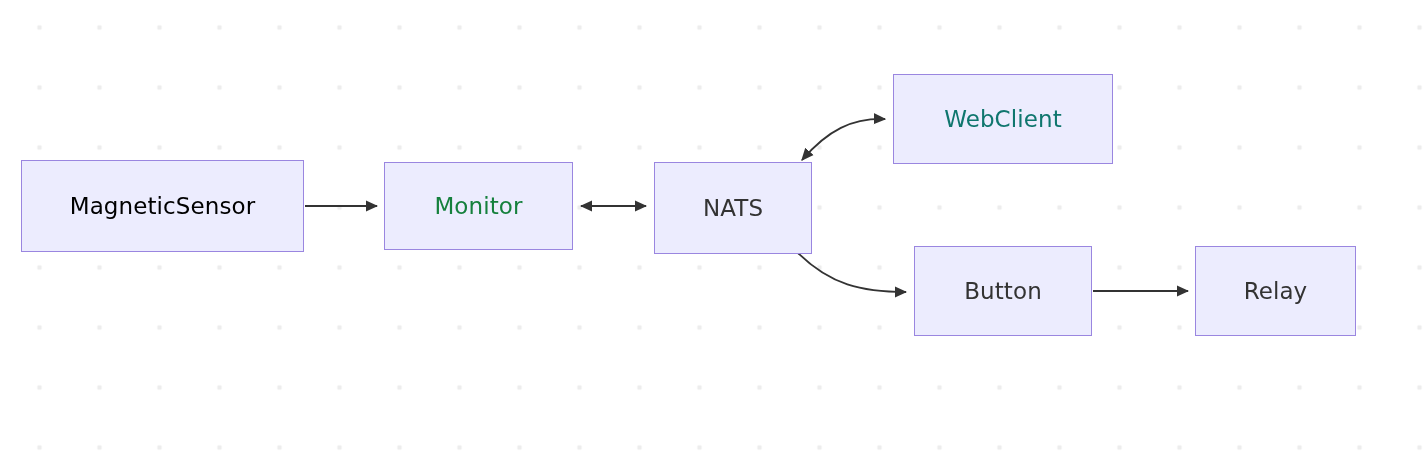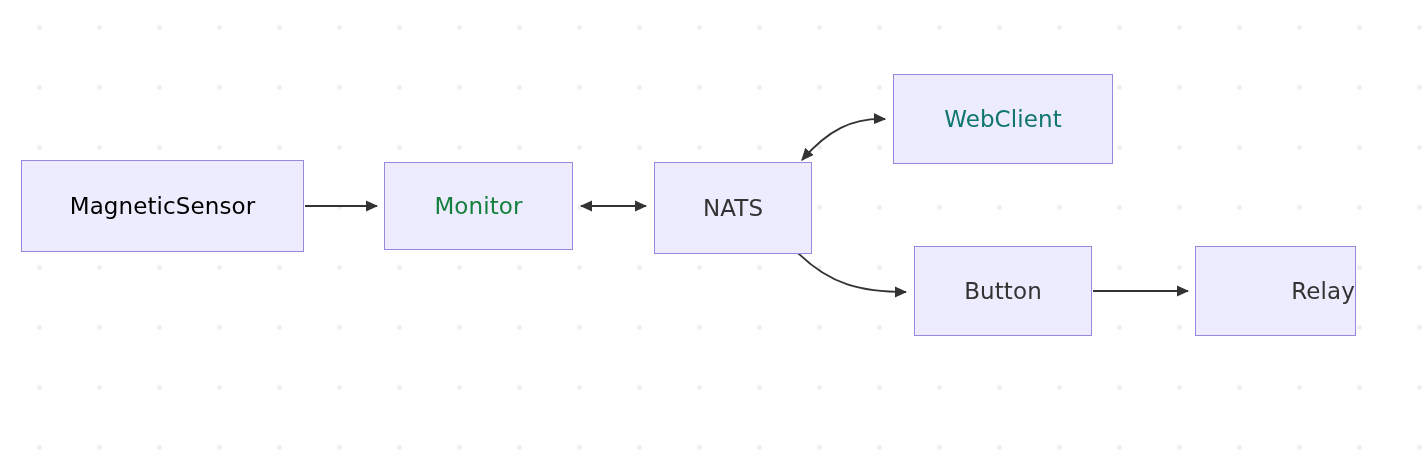--- a/index.html
+++ b/index.html
@@ -79,18 +79,18 @@
       </div>
       <div class="node" style="left: 654px; top: 162px; width: 158px; height: 92px; background: rgb(236, 236, 254); border-color: rgb(154, 134, 224); border-width: 1.4px; color: rgb(51, 51, 51); font-size: 23px;">
         <span class="node-label">NATS</span>
       </div>
       <div class="node" style="left: 893px; top: 74px; width: 220px; height: 90px; background: rgb(236, 236, 254); border-color: rgb(154, 134, 224); border-width: 1.4px; color: #0f766e; font-size: 23px;">
         <span class="node-label">WebClient</span>
       </div>
       <div class="node" style="left: 914px; top: 246px; width: 178px; height: 90px; background: rgb(236, 236, 254); border-color: rgb(154, 134, 224); border-width: 1.4px; color: rgb(51, 51, 51); font-size: 23px;">
         <span class="node-label">Button</span>
       </div>
-      <div class="node" style="left: 1195px; top: 246px; width: 161px; height: 90px; background: rgb(236, 236, 254); border-color: rgb(154, 134, 224); border-width: 1.4px; color: rgb(51, 51, 51); font-size: 23px; justify-content: flex-end;">
+      <div class="node" style="left: 1195px; top: 246px; width: 161px; height: 90px; background: rgb(236, 236, 254); border-color: rgb(154, 134, 224); border-width: 1.4px; color: rgb(51, 51, 51); font-size: 23px;">
         <span class="node-label">Relay</span>
       </div>
     </div>
 
 </div>
 
 </body></html>

